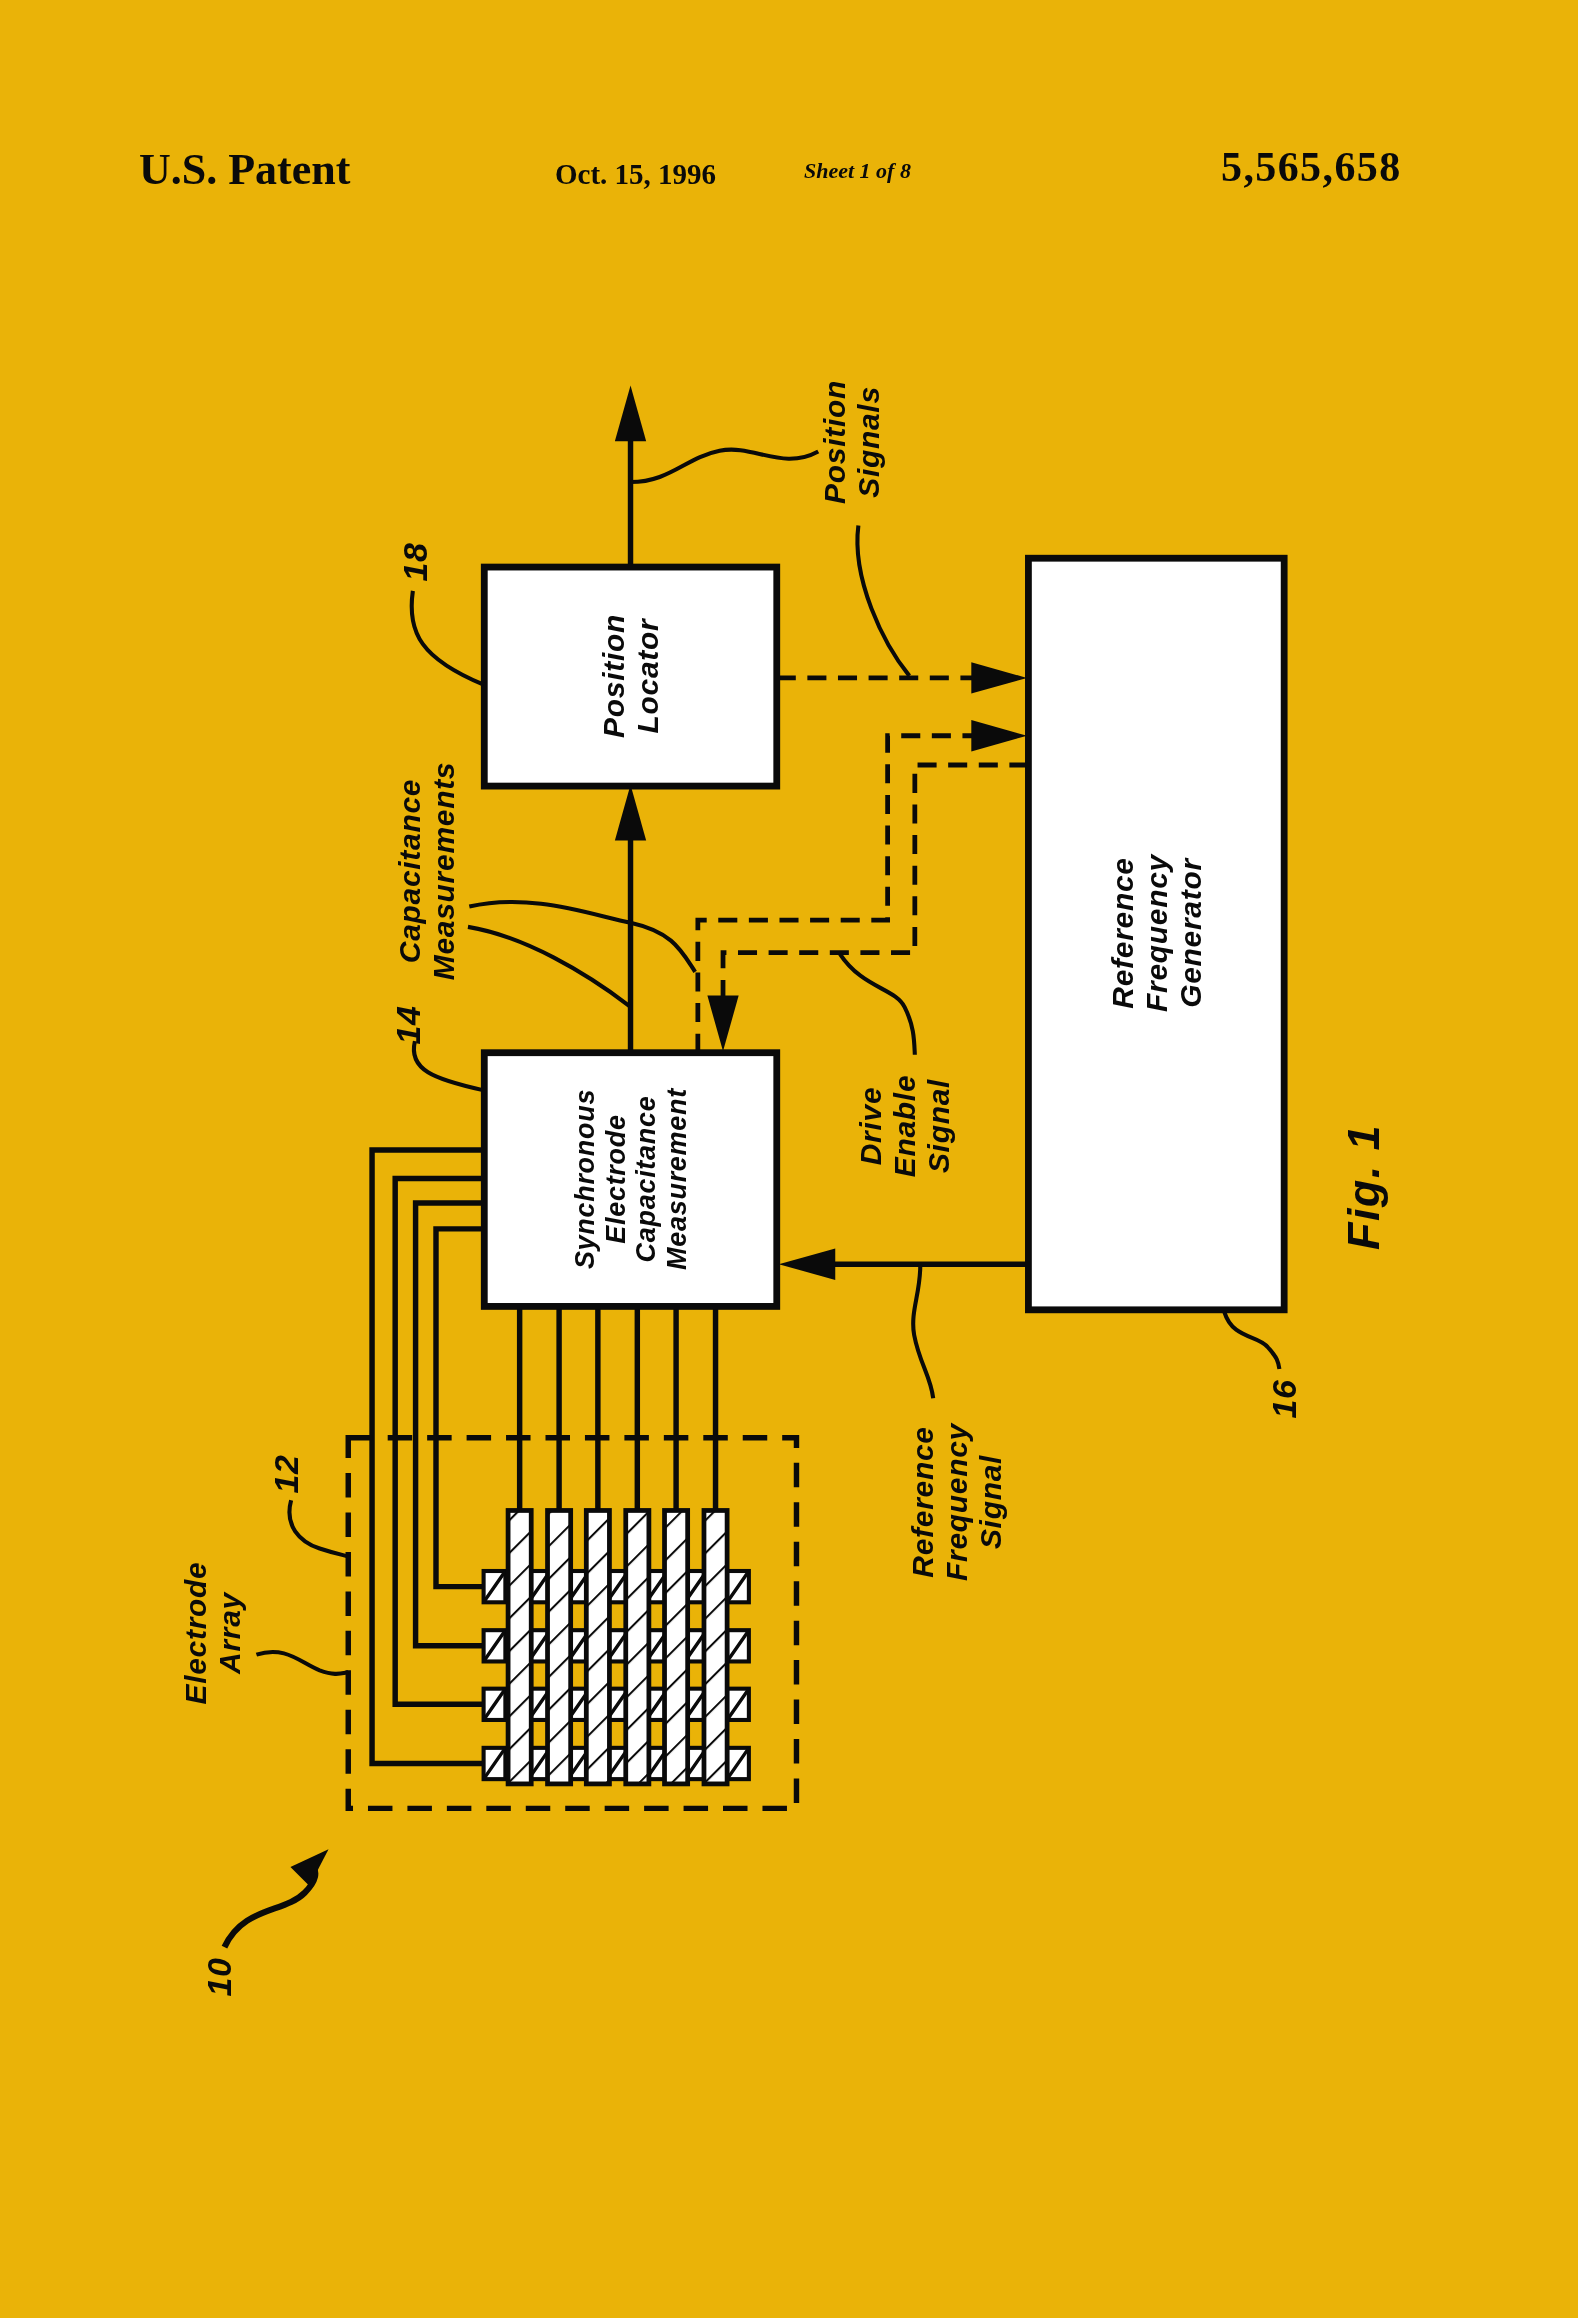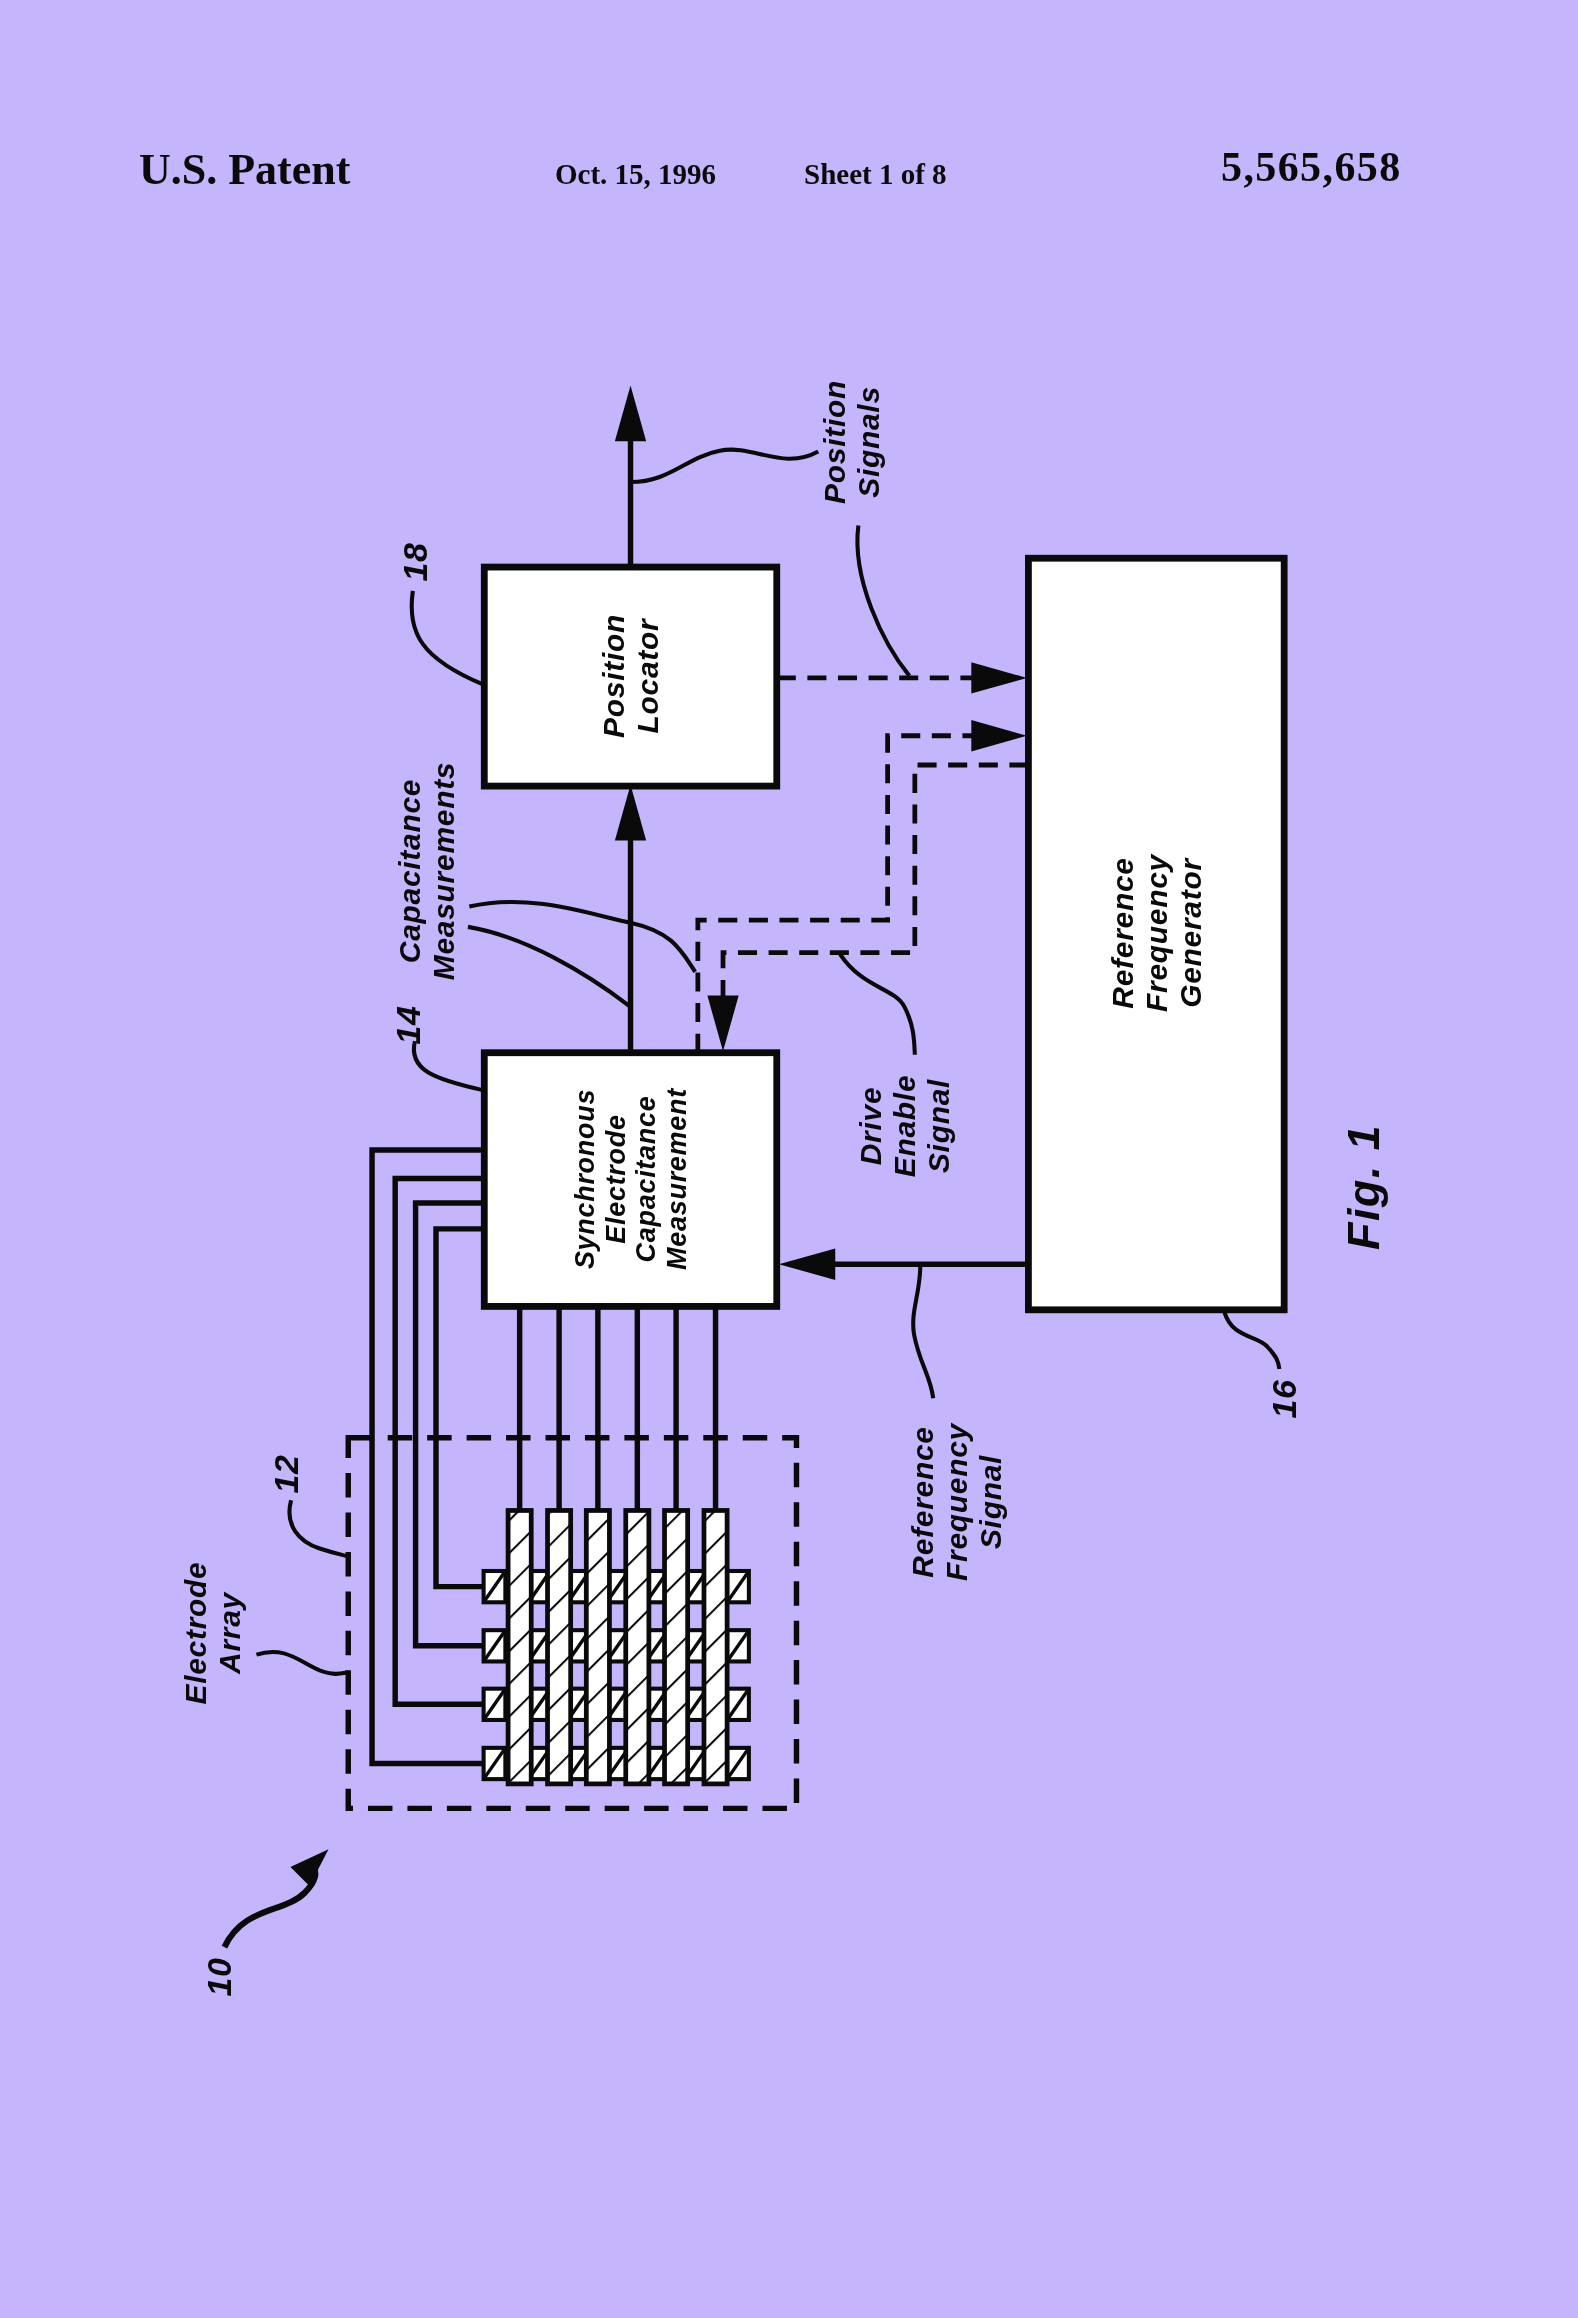--- a/index.html
+++ b/index.html
@@ -1,32 +1,32 @@
 <!DOCTYPE html>
 <html style="font-size:11px"><head>
 <meta charset="utf-8">
 <style>
   html,body{margin:0;padding:0;background:#e8e8e8;}
   #sheet{
     position:relative;
     width:1578px;height:2319px;
-    background:#c4b5fd;
+    background:#eab308;
     font-family:"Liberation Sans", sans-serif;
     color:#0a0a0a;
     overflow:hidden;
   }
   .hdr{
     position:absolute;
     font-family:"Liberation Serif", serif;
     font-weight:bold;
     white-space:nowrap;
   }
   #hdr-patent   {left:139px;  top:144px; font-size:44px;}
   #hdr-date     {left:555px;  top:158px; font-size:29px;}
-  #hdr-sheet    {left:804px; top:158px; font-size:29px;}
+  #hdr-sheet    {left:804px; top:158px; font-size:22px;font-style:italic;}
   #hdr-number   {left:1187px; top:143px; font-size:42px; letter-spacing:1.4px;margin-left:34px;}
   .rot{
     position:absolute;
     transform:translate(-50%,-50%) rotate(-90deg);
     white-space:pre-line;
     text-align:center;
     font-weight:bold;
     font-style:italic;
     line-height:1.13;
     letter-spacing:0.7px;

